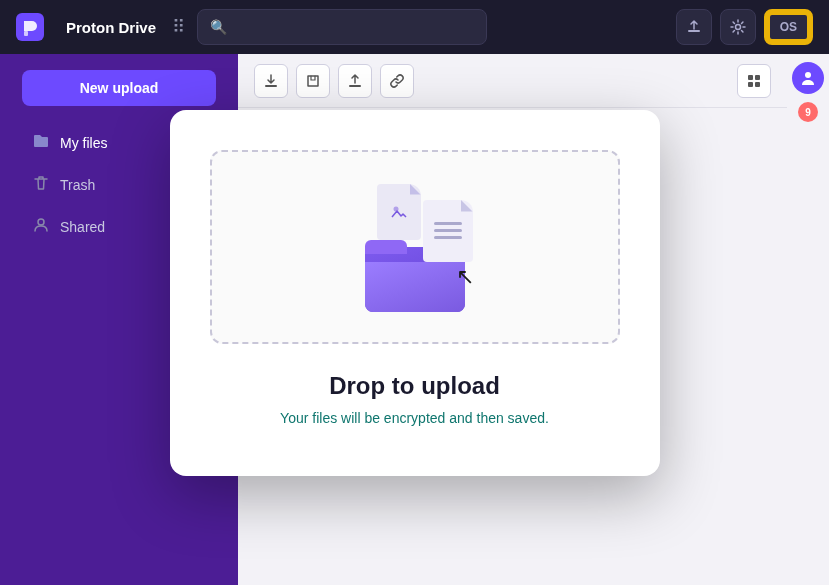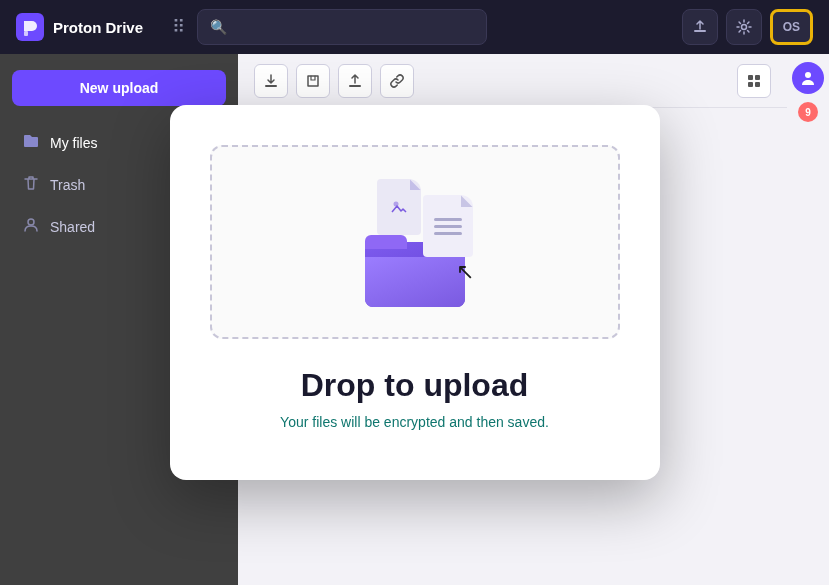--- a/index.html
+++ b/index.html
@@ -26,21 +26,21 @@
       background: #1c1b2e;
       padding: 0 16px;
       height: 54px;
       gap: 12px;
       flex-shrink: 0;
     }
 
     .logo-area {
       display: flex;
       align-items: center;
-      gap: 9px;
+      gap: 22px;
       min-width: 140px;
     }
 
     .logo-icon {
       width: 28px;
       height: 28px;
     }
 
     .logo-text {
       color: #ffffff;
@@ -110,21 +110,21 @@
       border-radius: 8px;
       display: flex;
       align-items: center;
       justify-content: center;
       cursor: pointer;
       color: #aaaacc;
     }
 
     .os-btn {
       background: #2a2940;
-      border: 3px solid #eab308;
+      border: 6px solid #eab308;
       border-radius: 8px;
       color: #aaaacc;
       font-size: 12px;
       font-weight: 600;
       padding: 0 10px;
       height: 36px;
       display: flex;
       align-items: center;
       cursor: pointer;
     }
@@ -132,23 +132,23 @@
     
     .main-content {
       display: flex;
       flex: 1;
       overflow: hidden;
     }
 
     
     .sidebar {
       width: 238px;
-      background: #404040;
+      background: #4c1d95;
       flex-shrink: 0;
-      padding: 8px 0;
+      padding: 8px 10px;
     }
 
     .new-upload-btn {
       margin: 8px 12px 16px;
       background: #6d4aff;
       color: white;
       border: none;
       border-radius: 8px;
       padding: 10px 16px;
       font-size: 14px;
@@ -307,21 +307,21 @@
       background: #fafafa;
     }
 
     .drop-illustration {
       position: relative;
       width: 120px;
       height: 130px;
     }
 
     .modal-title {
-      font-size: 32px;
+      font-size: 24px;
       font-weight: 800;
       color: #1a1a2e;
       margin-bottom: 10px;
       text-align: center;
     }
 
     .modal-subtitle {
       font-size: 14px;
       color: #0f766e;
       text-align: center;

